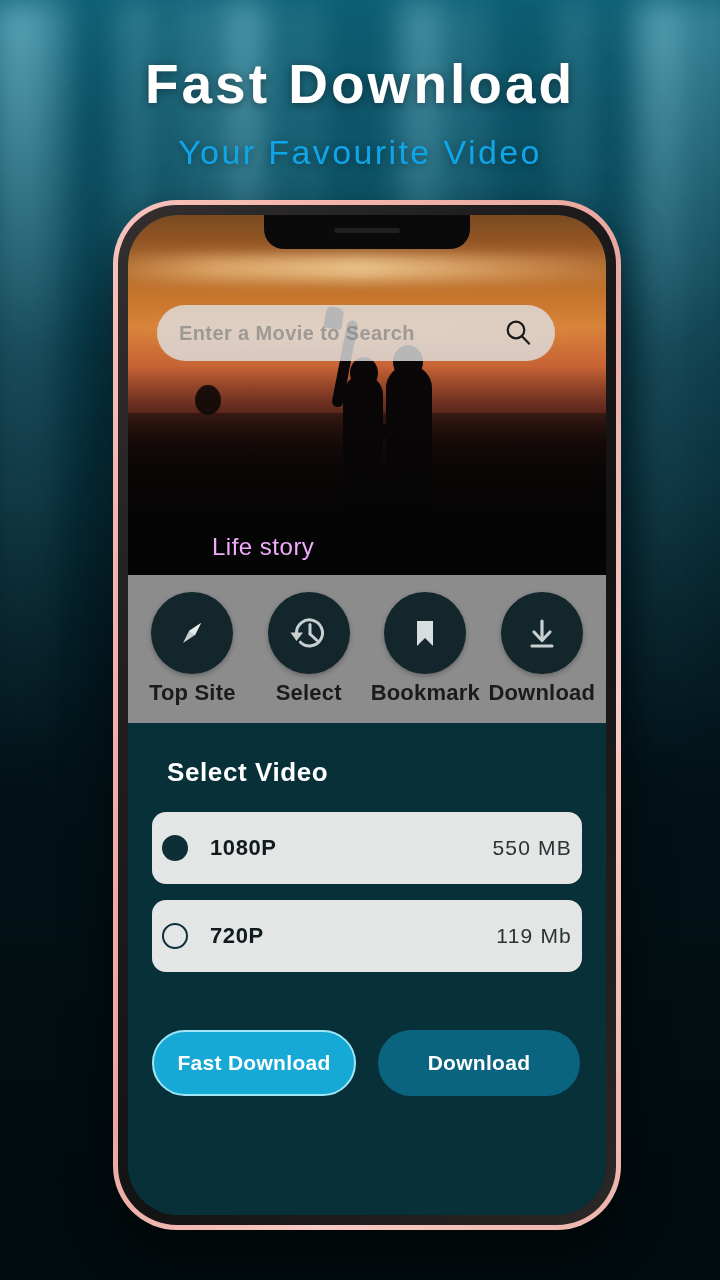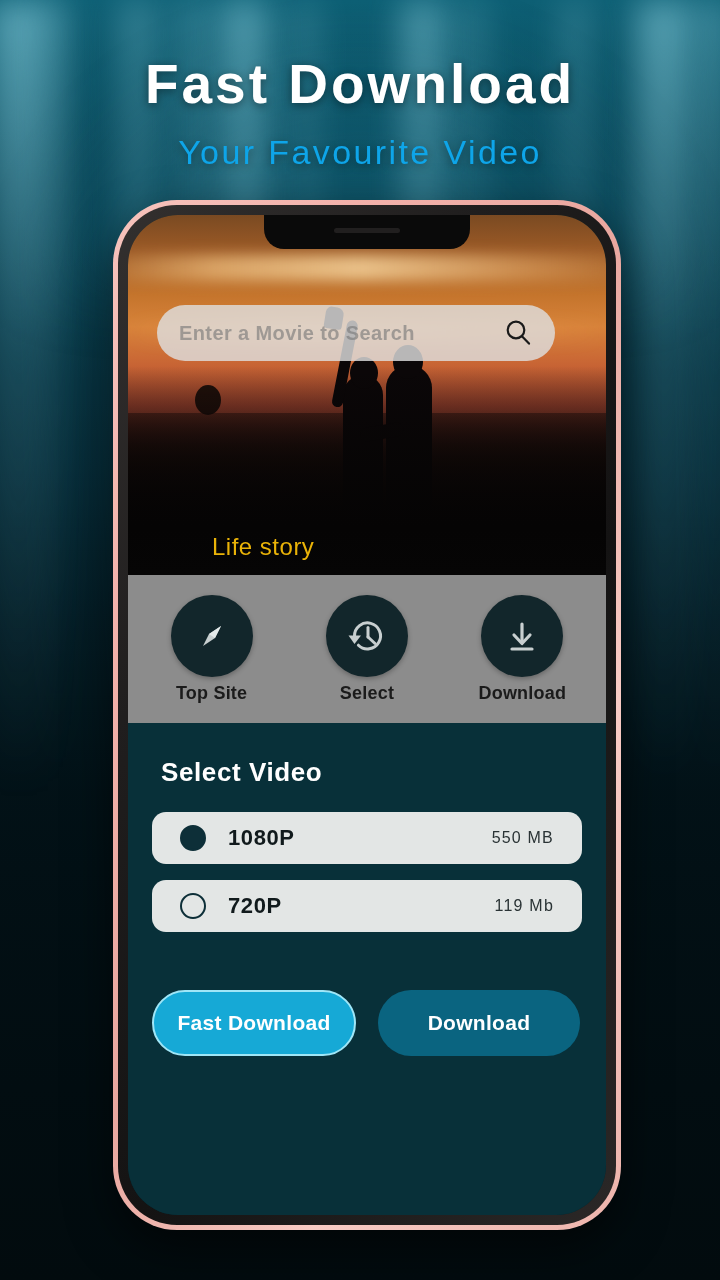--- a/index.html
+++ b/index.html
@@ -175,21 +175,21 @@
   #searchbar .mag svg { display:block; }
 
   
   #caption {
     position:absolute; left:32px; bottom:14px; z-index:20;
   }
   #caption .title {
     font-size:25px; font-weight:700; color:#7f7f7f; letter-spacing:.3px;
   }
   #caption .sub {
-    font-size:24px; font-weight:400; color:#eab308;
+    font-size:24px; font-weight:400; color:#f0abfc;
     letter-spacing:.5px; margin-top:8px; margin-left:52px;
   }
 
   
   #iconrow {
     position:relative;
     width:100%; height:148px;
     background:#8c8c8c;
     display:flex; align-items:center; justify-content:space-around;
     padding:0 6px;
@@ -197,56 +197,56 @@
   .iconcell { width:110px; text-align:center; }
   .circ {
     width:82px; height:82px; border-radius:50%;
     background:#12262b;
     margin:0 auto 6px auto;
     display:flex; align-items:center; justify-content:center;
     box-shadow:0 2px 5px rgba(0,0,0,.28);
   }
   .circ svg { display:block; }
   .ilabel {
-    font-size:18px; font-weight:700; color:#1b1b1b; letter-spacing:.2px;
+    font-size:22px; font-weight:700; color:#1b1b1b; letter-spacing:.2px;
   }
 
   
   #panel {
     position:relative;
     width:100%;
     height:calc(100% - 360px - 148px);
     background:#083039;
     padding:34px 24px 0 24px;
   }
   #panel h2 {
     font-size:26px; font-weight:700; color:#ffffff;
-    letter-spacing:.6px; margin-left:9px;
+    letter-spacing:.6px; margin-left:15px;
   }
   .qrow {
     margin-top:24px;
-    height:52px;
+    height:72px;
     background:#e3e6e5;
     border-radius:14px;
     display:flex; align-items:center;
-    padding:0 28px;
+    padding:0 10px;
   }
   .qrow + .qrow { margin-top:16px; }
   .radio {
     width:26px; height:26px; border-radius:50%;
     border:2.5px solid #0d2f38;
     flex:none;
   }
   .radio.on { background:#0d2f38; }
   .qname {
     margin-left:22px; font-size:22px; font-weight:700;
     color:#111a1c; letter-spacing:.6px;
   }
   .qsize {
-    margin-left:auto; font-size:16px; font-weight:400;
+    margin-left:auto; font-size:21px; font-weight:400;
     color:#2a3335; letter-spacing:1.2px;
   }
 
   #btnrow {
     margin-top:58px;
     display:flex; align-items:center; gap:22px;
   }
   #btnFast {
     width:204px; height:66px; border-radius:33px;
     background:#16a9d6;
@@ -344,20 +344,28 @@
             <svg width="46" height="46" viewBox="0 0 46 46">
               <path d="M10.5 23a13 13 0 1 1 3.9 9.2" fill="none" stroke="#c8cfd0" stroke-width="3" stroke-linecap="round"></path>
               <polygon points="4.5,22.5 17,22.5 10.5,31" fill="#c8cfd0"></polygon>
               <line x1="24" y1="14.5" x2="24" y2="24" stroke="#c8cfd0" stroke-width="3" stroke-linecap="round"></line>
               <line x1="24" y1="24" x2="31" y2="30.5" stroke="#c8cfd0" stroke-width="3" stroke-linecap="round"></line>
             </svg>
           </div>
           <div class="ilabel">Select</div>
         </div>
 
+        <div class="iconcell">
+          <div class="circ">
+            <svg width="46" height="46" viewBox="0 0 46 46">
+              <path d="M15 11 h16 v25 l-8 -8 l-8 8 z" fill="#d8dedf"></path>
+            </svg>
+          </div>
+          <div class="ilabel">Bookmark</div>
+        </div>
 
         <div class="iconcell">
           <div class="circ">
             <svg width="46" height="46" viewBox="0 0 46 46">
               <line x1="23" y1="11" x2="23" y2="29" stroke="#c8cfd0" stroke-width="3.2" stroke-linecap="round"></line>
               <polyline points="15,22 23,30.5 31,22" fill="none" stroke="#c8cfd0" stroke-width="3.2" stroke-linecap="round" stroke-linejoin="round"></polyline>
               <line x1="13" y1="36" x2="33" y2="36" stroke="#c8cfd0" stroke-width="3.2" stroke-linecap="round"></line>
             </svg>
           </div>
           <div class="ilabel">Download</div>

